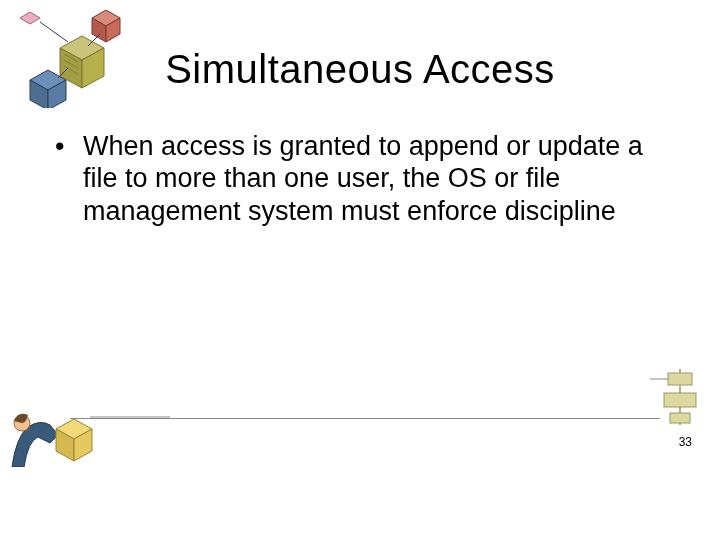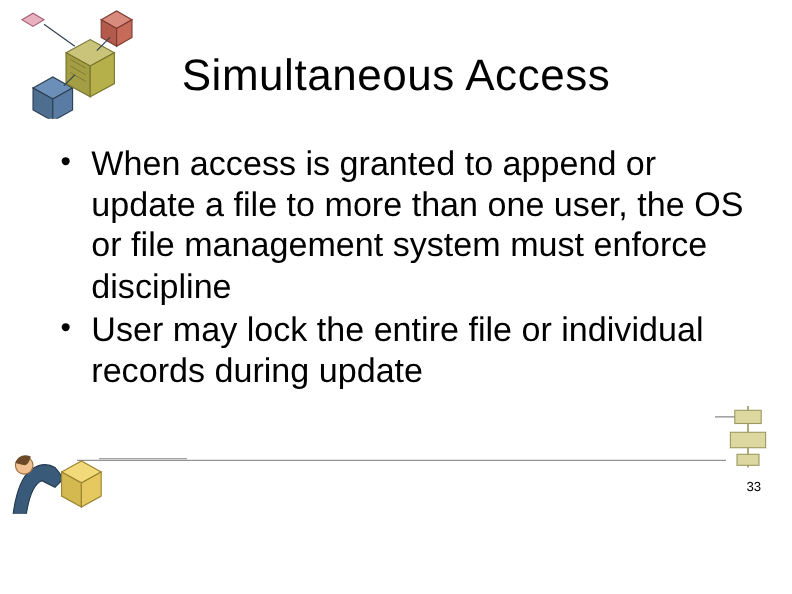--- a/index.html
+++ b/index.html
@@ -27,21 +27,21 @@
     font-size: 40px;
     font-weight: 400;
     color: #000;
     letter-spacing: 0.5px;
   }
   .body {
     position: absolute;
     top: 130px;
     left: 55px;
     right: 40px;
-    font-size: 31px;
+    font-size: 27px;
     line-height: 1.2;
     color: #000;
   }
   .body ul {
     list-style: none;
     margin: 0;
     padding: 0;
   }
   .body li {
     position: relative;
@@ -134,21 +134,20 @@
       <line x1="90" y1="26" x2="78" y2="38" stroke="#2c3e50" stroke-width="1"></line>
       <line x1="48" y1="70" x2="58" y2="60" stroke="#2c3e50" stroke-width="1"></line>
     </svg>
   </div>
 
   <h1 class="title">Simultaneous Access</h1>
 
   <div class="body">
     <ul>
       <li>When access is granted to append or update a file to more than one user, the OS or file management system must enforce discipline</li>
-      <li>User may lock the entire file or individual records during update</li>
     </ul>
   </div>
 
   <div class="footer-line"></div>
 
   <div class="deco-bl">
     <svg width="160" height="70" viewBox="0 0 160 70">
 
       <path d="M2,70 Q6,40 18,30 Q30,22 40,28 L48,38 L40,46 L28,40 Q18,44 14,70 Z" fill="#3a5a7a" stroke="#20384c" stroke-width="1"></path>
 

